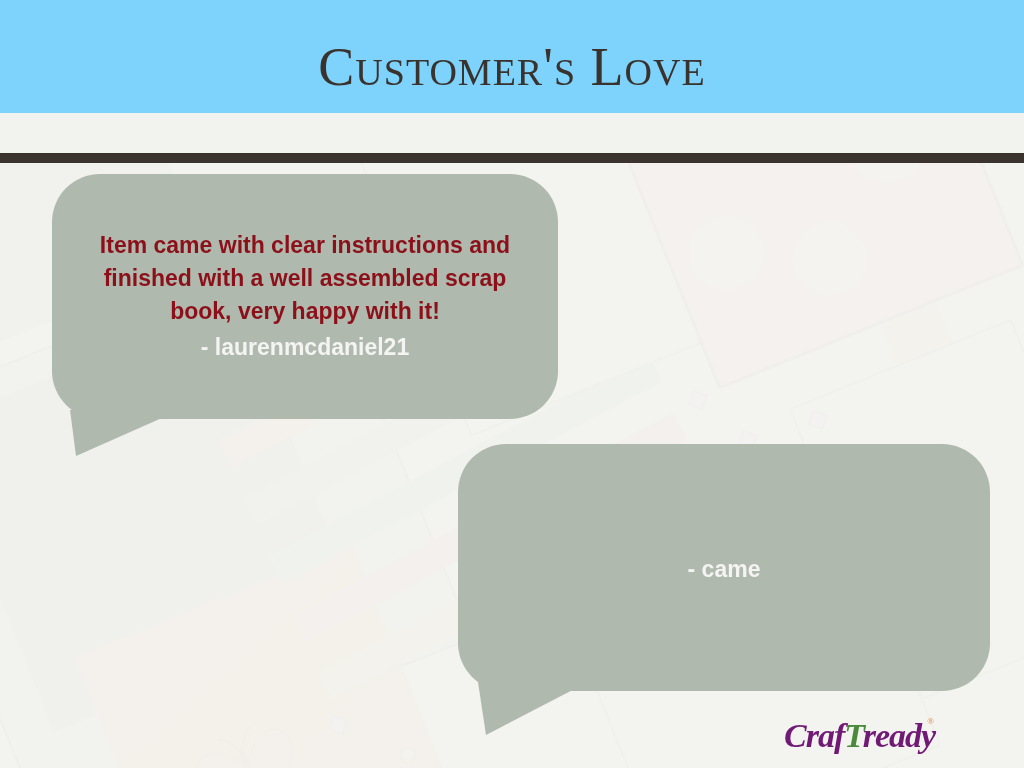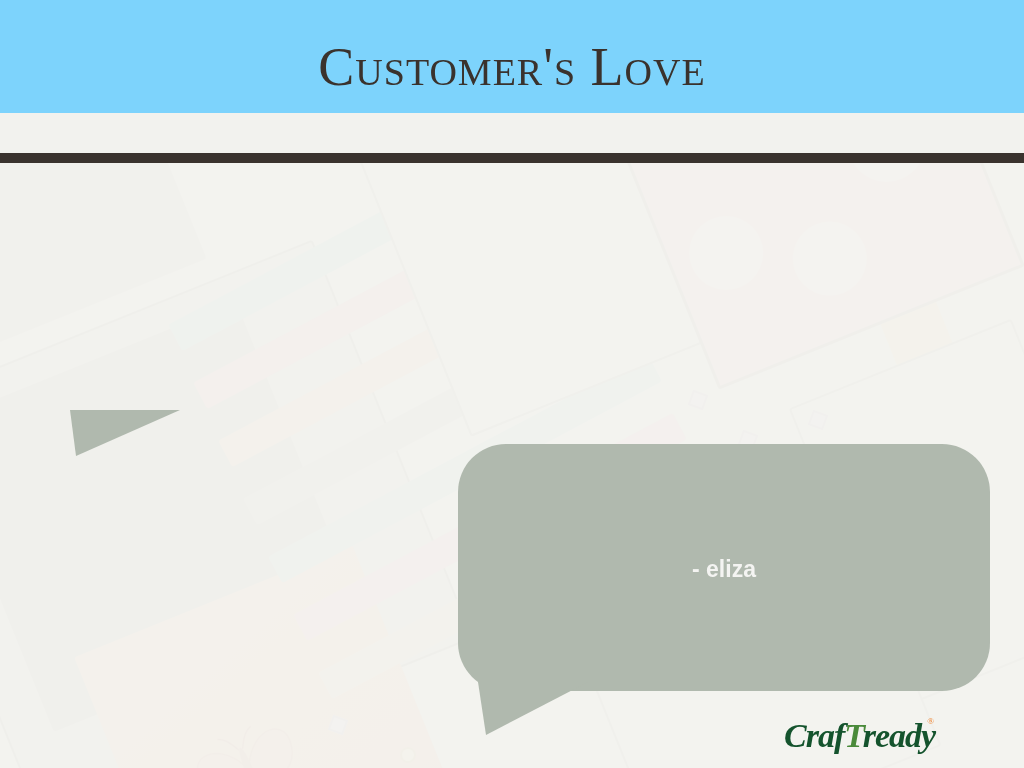--- a/index.html
+++ b/index.html
@@ -196,21 +196,21 @@
     font-family:"Liberation Serif", serif;
   }
   #logo-text {
     font-size:34px;
     font-style:italic;
     font-weight:bold;
     letter-spacing:-1px;
     white-space:nowrap;
     line-height:44px;
   }
-  .logo-orange { color:#14532d; }
+  .logo-orange { color:#701a75; }
   .logo-green  { color:#4a8a3a; }
   #logo-reg {
     position:absolute; right:-4px; top:2px;
     font-size:9px; color:#ef7f29;
     font-style:normal; font-weight:normal;
   }
 </style>
 </head>
 <body>
 
@@ -261,26 +261,30 @@
     <div class="confetti" style="left:330px; top:555px;"></div>
     <div class="confetti round" style="left:400px; top:585px;"></div>
   </div>
   <div id="bg-wash"></div>
 
   <div id="header">
     <div id="page-title">Customer's Love</div>
   </div>
   <div id="header-rule"></div>
 
+  <div id="bubble-1" class="bubble">
+    <div class="bubble-text">Item came with clear instructions and finished with a well assembled scrap book, very happy with it!</div>
+    <div class="bubble-author">- laurenmcdaniel21</div>
+  </div>
   <svg id="tail-1" class="tail" width="110" height="48" viewBox="0 0 110 48">
     <path d="M0 0 L110 0 L6 46 Z" fill="#b0b9ae"></path>
   </svg>
 
   <div id="bubble-2" class="bubble">
-    <div class="bubble-author">- eliza</div>
+    <div class="bubble-author">- came</div>
   </div>
   <svg id="tail-2" class="tail" width="110" height="55" viewBox="0 0 110 55">
     <path d="M0 0 L110 0 L8 53 Z" fill="#b0b9ae"></path>
   </svg>
 
   <div id="logo">
     <div id="logo-text"><span class="logo-orange">Craf</span><span class="logo-green">T</span><span class="logo-orange">ready</span></div>
     <span id="logo-reg">®</span>
   </div>
 

